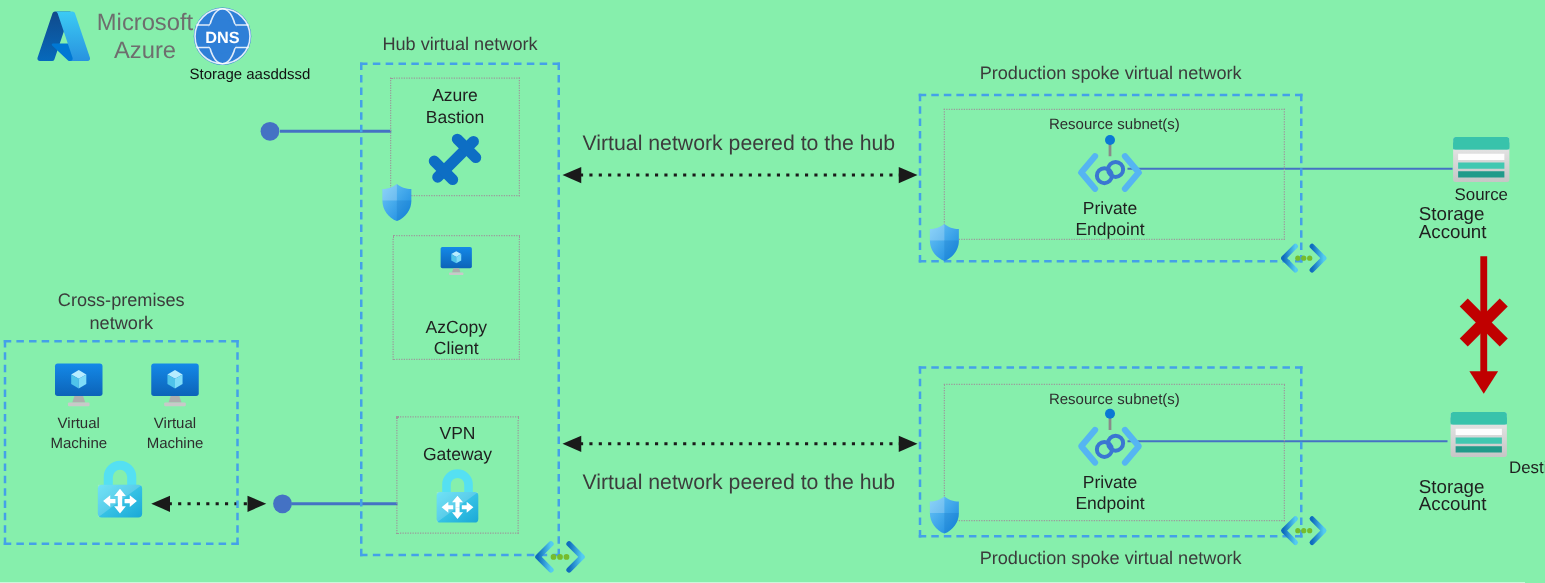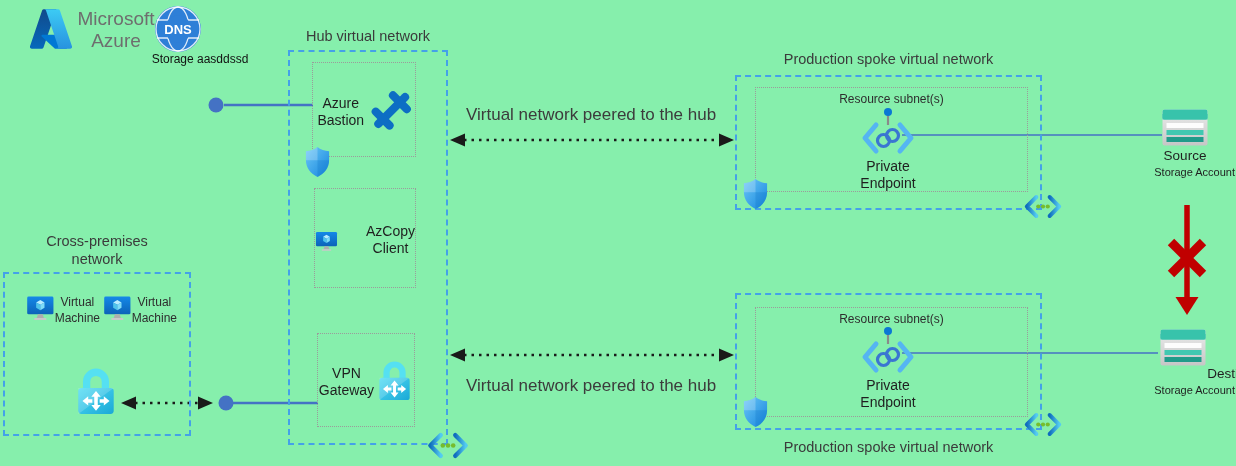--- a/index.html
+++ b/index.html
@@ -6,24 +6,24 @@
   #canvas{position:relative;width:1236px;height:466px;background:#86efac;overflow:hidden;
           font-family:"Liberation Sans",sans-serif;color:#262626;}
   .abs{position:absolute;}
   .vnet-box{border:2px dashed #44a1e8;box-sizing:border-box;}
   .subnet-box{border:1.6px dotted #9b9b9b;box-sizing:border-box;}
   .title{font-size:14.5px;color:#3b3b3b;text-align:center;line-height:18px;}
   .nodelbl{font-size:14px;color:#1f1f1f;text-align:center;line-height:17px;}
   .smalllbl{font-size:12px;color:#2e2e2e;text-align:center;line-height:16px;}
   .peerlbl{font-size:17px;color:#3c3c3c;text-align:left;}
   .storename{font-size:13.5px;color:#1f1f1f;text-align:center;line-height:16px;}
-  .storetype{font-size:11px;color:#1f1f1f;text-align:right;line-height:14px;}
+  .storetype{font-size:15px;color:#1f1f1f;text-align:left;line-height:14px;}
   .brand{font-size:19px;color:#6e6e6e;text-align:center;line-height:22px;}
   .caption{font-size:12px;color:#111;text-align:center;}
-  .node{display:flex;flex-direction:row;align-items:center;}
+  .node{display:flex;flex-direction:column;align-items:center;}
   svg{display:block;}
 </style>
 </head>
 <body>
 
 <div id="canvas">
 
   <svg width="0" height="0" style="position:absolute" aria-hidden="true">
     <defs>
       <linearGradient id="gA1" x1="0" y1="0" x2="0" y2="1">

